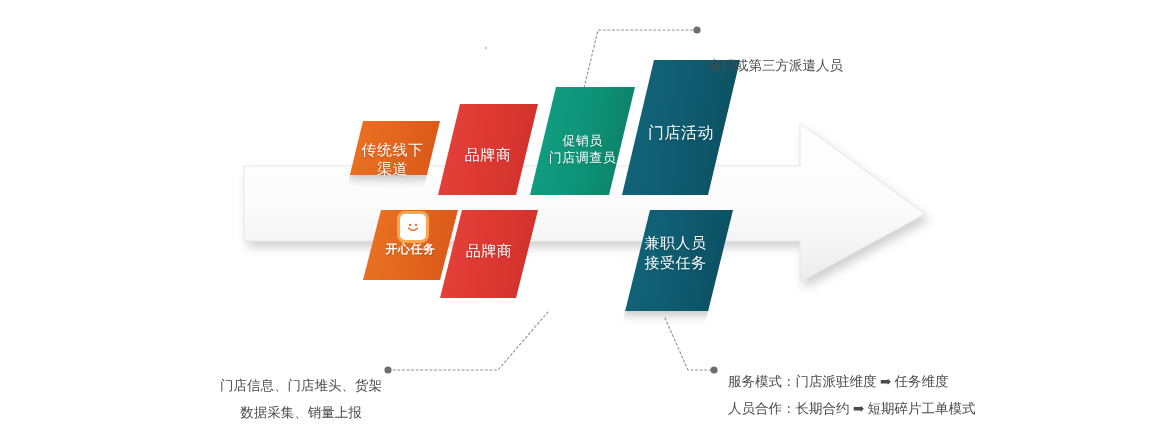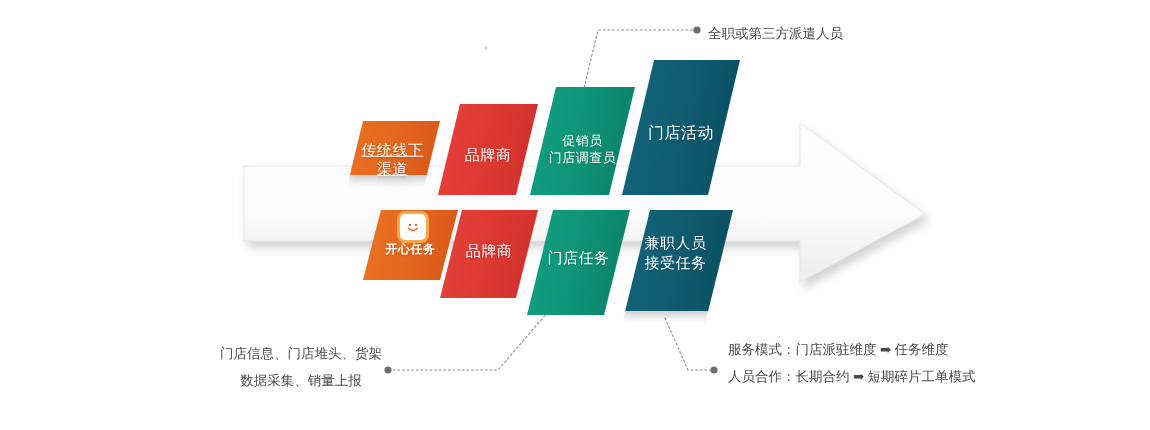--- a/index.html
+++ b/index.html
@@ -68,20 +68,21 @@
   .smiley svg { display: block; }
 
   
   .anno {
     position: absolute;
     color: #4a4a4a;
     font-size: 13.5px;
     line-height: 2.0;
     white-space: pre-line;
     font-family: "Liberation Serif", "DejaVu Serif", serif;
+    margin-top: 32px;
   }
   .anno.right { text-align: left; }
   .anno.left  { text-align: center; }
 </style>
 </head>
 <body>
 
 <div id="stage">
 
   <svg id="svg-layer" viewBox="0 0 1150 430">
@@ -117,21 +118,21 @@
       <polyline points="665,318 688,370 712,370" fill="none" stroke="#8d8d8d" stroke-width="1.1" stroke-dasharray="2,2.6" stroke-linecap="round"></polyline>
       <circle cx="714" cy="370" r="3.6" fill="#6d6d6d"></circle>
     </g>
 
     <circle cx="486" cy="48" r="1.2" fill="#c9c9c9"></circle>
   </svg>
 
   <div class="pgram top c-orange" style="left:345px; top:121px; width:95px; height:54px;
               clip-path: polygon(18px 0, 95px 0, 77px 74px, 0 74px);
               filter: drop-shadow(4px 5px 4px rgba(140,140,140,0.45));
-              font-size:15px;text-decoration:underline;">
+              font-size:15px;">
     <span class="lbl">传统线下
 渠道</span>
   </div>
 
   <div class="pgram top c-red" style="left:438px; top:104px; width:100px; height:91px;
               clip-path: polygon(22px 0, 100px 0, 78px 91px, 0 91px);
               filter: drop-shadow(4px 5px 4px rgba(140,140,140,0.45));
               font-size:15px;">
     <span class="lbl">品牌商</span>
   </div>
@@ -165,26 +166,20 @@
     <span class="lbl" style="transform:translateY(34%);">开心任务</span>
   </div>
 
   <div class="pgram bot c-red" style="left:440px; top:210px; width:98px; height:88px;
               clip-path: polygon(22px 0, 98px 0, 76px 88px, 0 88px);
               filter: drop-shadow(4px 5px 4px rgba(140,140,140,0.45));
               font-size:15px;">
     <span class="lbl" style="transform:translateY(-14%);">品牌商</span>
   </div>
 
-  <div class="pgram bot c-teal" style="left:527px; top:210px; width:103px; height:105px;
-              clip-path: polygon(26px 0, 103px 0, 77px 105px, 0 105px);
-              filter: drop-shadow(4px 5px 4px rgba(140,140,140,0.45));
-              font-size:15px;">
-    <span class="lbl" style="transform:translateY(-24%);">门店任务</span>
-  </div>
 
   <div class="pgram bot tall c-blue" style="left:618px; top:210px; width:115px; height:101px;
               clip-path: polygon(32px 0, 115px 0, 83px 130px, 0 130px);
               filter: drop-shadow(4px 5px 4px rgba(140,140,140,0.45));
               font-size:15px;">
     <span class="lbl" style="transform:translateY(-22%);">兼职人员
 接受任务</span>
   </div>
 
   <div class="anno right" style="left:708px; top:20px;">全职或第三方派遣人员</div>

